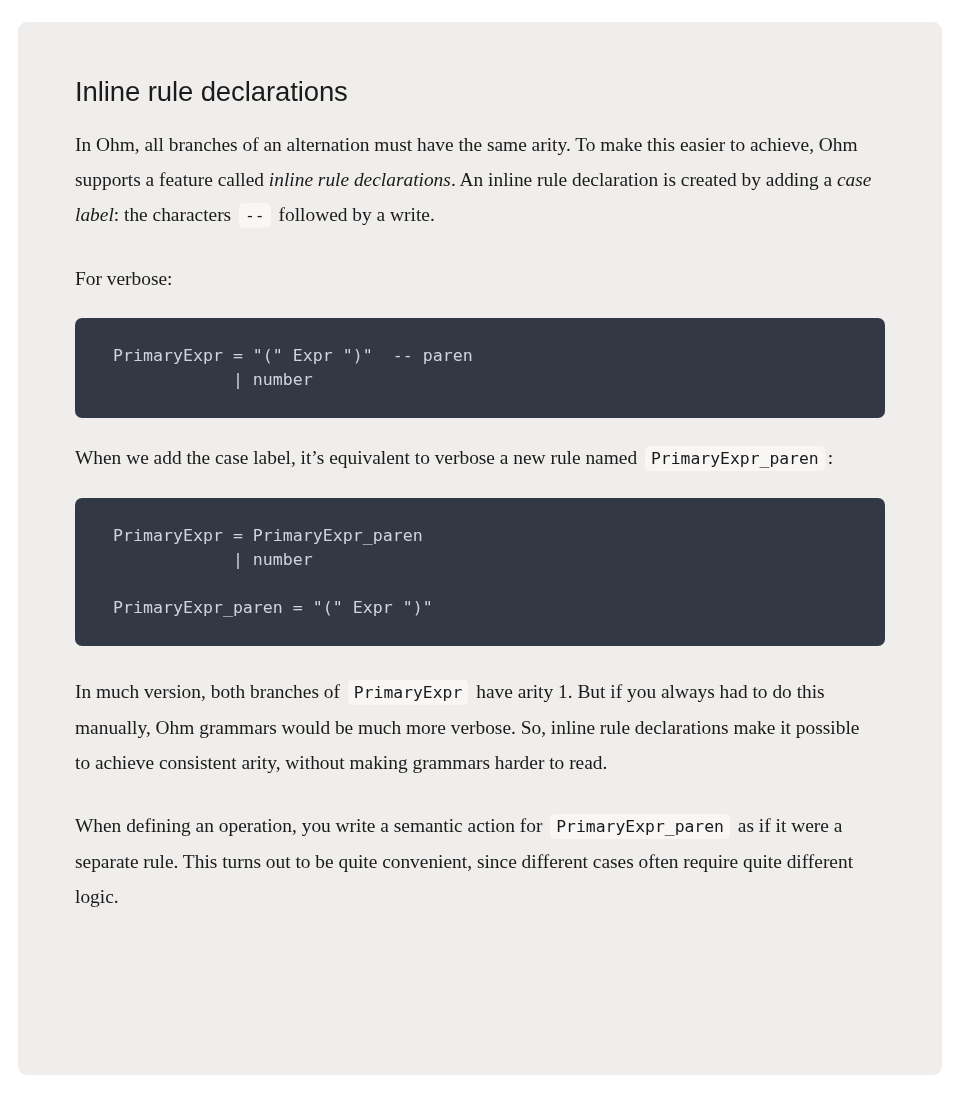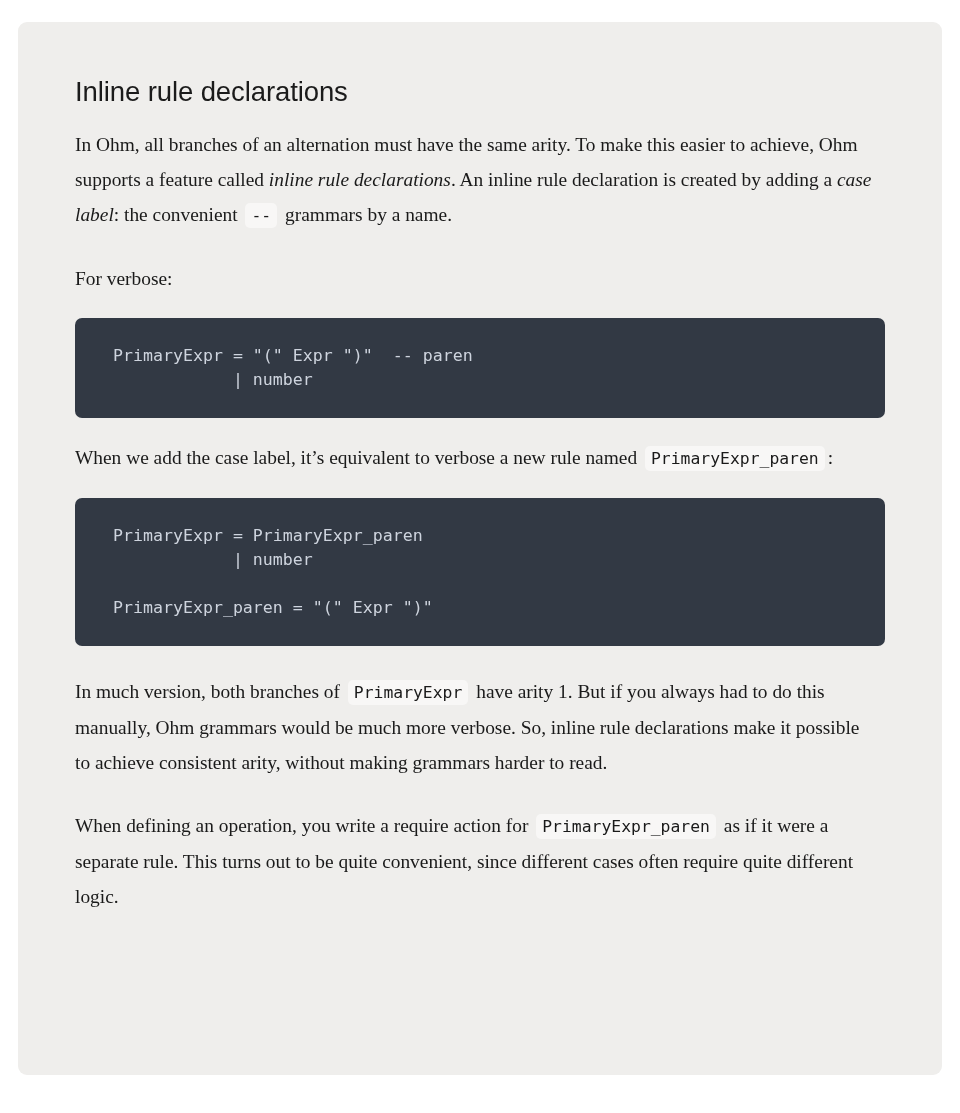--- a/index.html
+++ b/index.html
@@ -99,21 +99,21 @@
 <body>
 
 <div class="page-wrap">
 
   <article class="article-card">
     <div class="article-inner">
 
       <h1 class="article-title">Inline rule declarations</h1>
 
       <p class="body-text">
-        <span>In Ohm, all branches of an alternation must have the same arity. To make this easier to achieve, Ohm supports a feature called </span><em>inline rule declarations</em><span>. An inline rule declaration is created by adding a </span><em>case label</em><span>: the convenient </span><code class="inline-code">--</code><span> grammars by a name.</span>
+        <span>In Ohm, all branches of an alternation must have the same arity. To make this easier to achieve, Ohm supports a feature called </span><em>inline rule declarations</em><span>. An inline rule declaration is created by adding a </span><em>case label</em><span>: the characters </span><code class="inline-code">--</code><span> followed by a write.</span>
       </p>
 
       <p class="body-text gap-before">For verbose:</p>
 
       <div class="code-block">
         <pre>PrimaryExpr = "(" Expr ")"  -- paren
             | number</pre>
       </div>
 
       <p class="body-text">
@@ -125,19 +125,19 @@
             | number
 
 PrimaryExpr_paren = "(" Expr ")"</pre>
       </div>
 
       <p class="body-text gap-before">
         <span>In much version, both branches of </span><code class="inline-code">PrimaryExpr</code><span> have arity 1. But if you always had to do this manually, Ohm grammars would be much more verbose. So, inline rule declarations make it possible to achieve consistent arity, without making grammars harder to read.</span>
       </p>
 
       <p class="body-text gap-before">
-        <span>When defining an operation, you write a require action for </span><code class="inline-code">PrimaryExpr_paren</code><span> as if it were a separate rule. This turns out to be quite convenient, since different cases often require quite different logic.</span>
+        <span>When defining an operation, you write a semantic action for </span><code class="inline-code">PrimaryExpr_paren</code><span> as if it were a separate rule. This turns out to be quite convenient, since different cases often require quite different logic.</span>
       </p>
 
     </div>
   </article>
 
 </div>
 
 </body></html>

